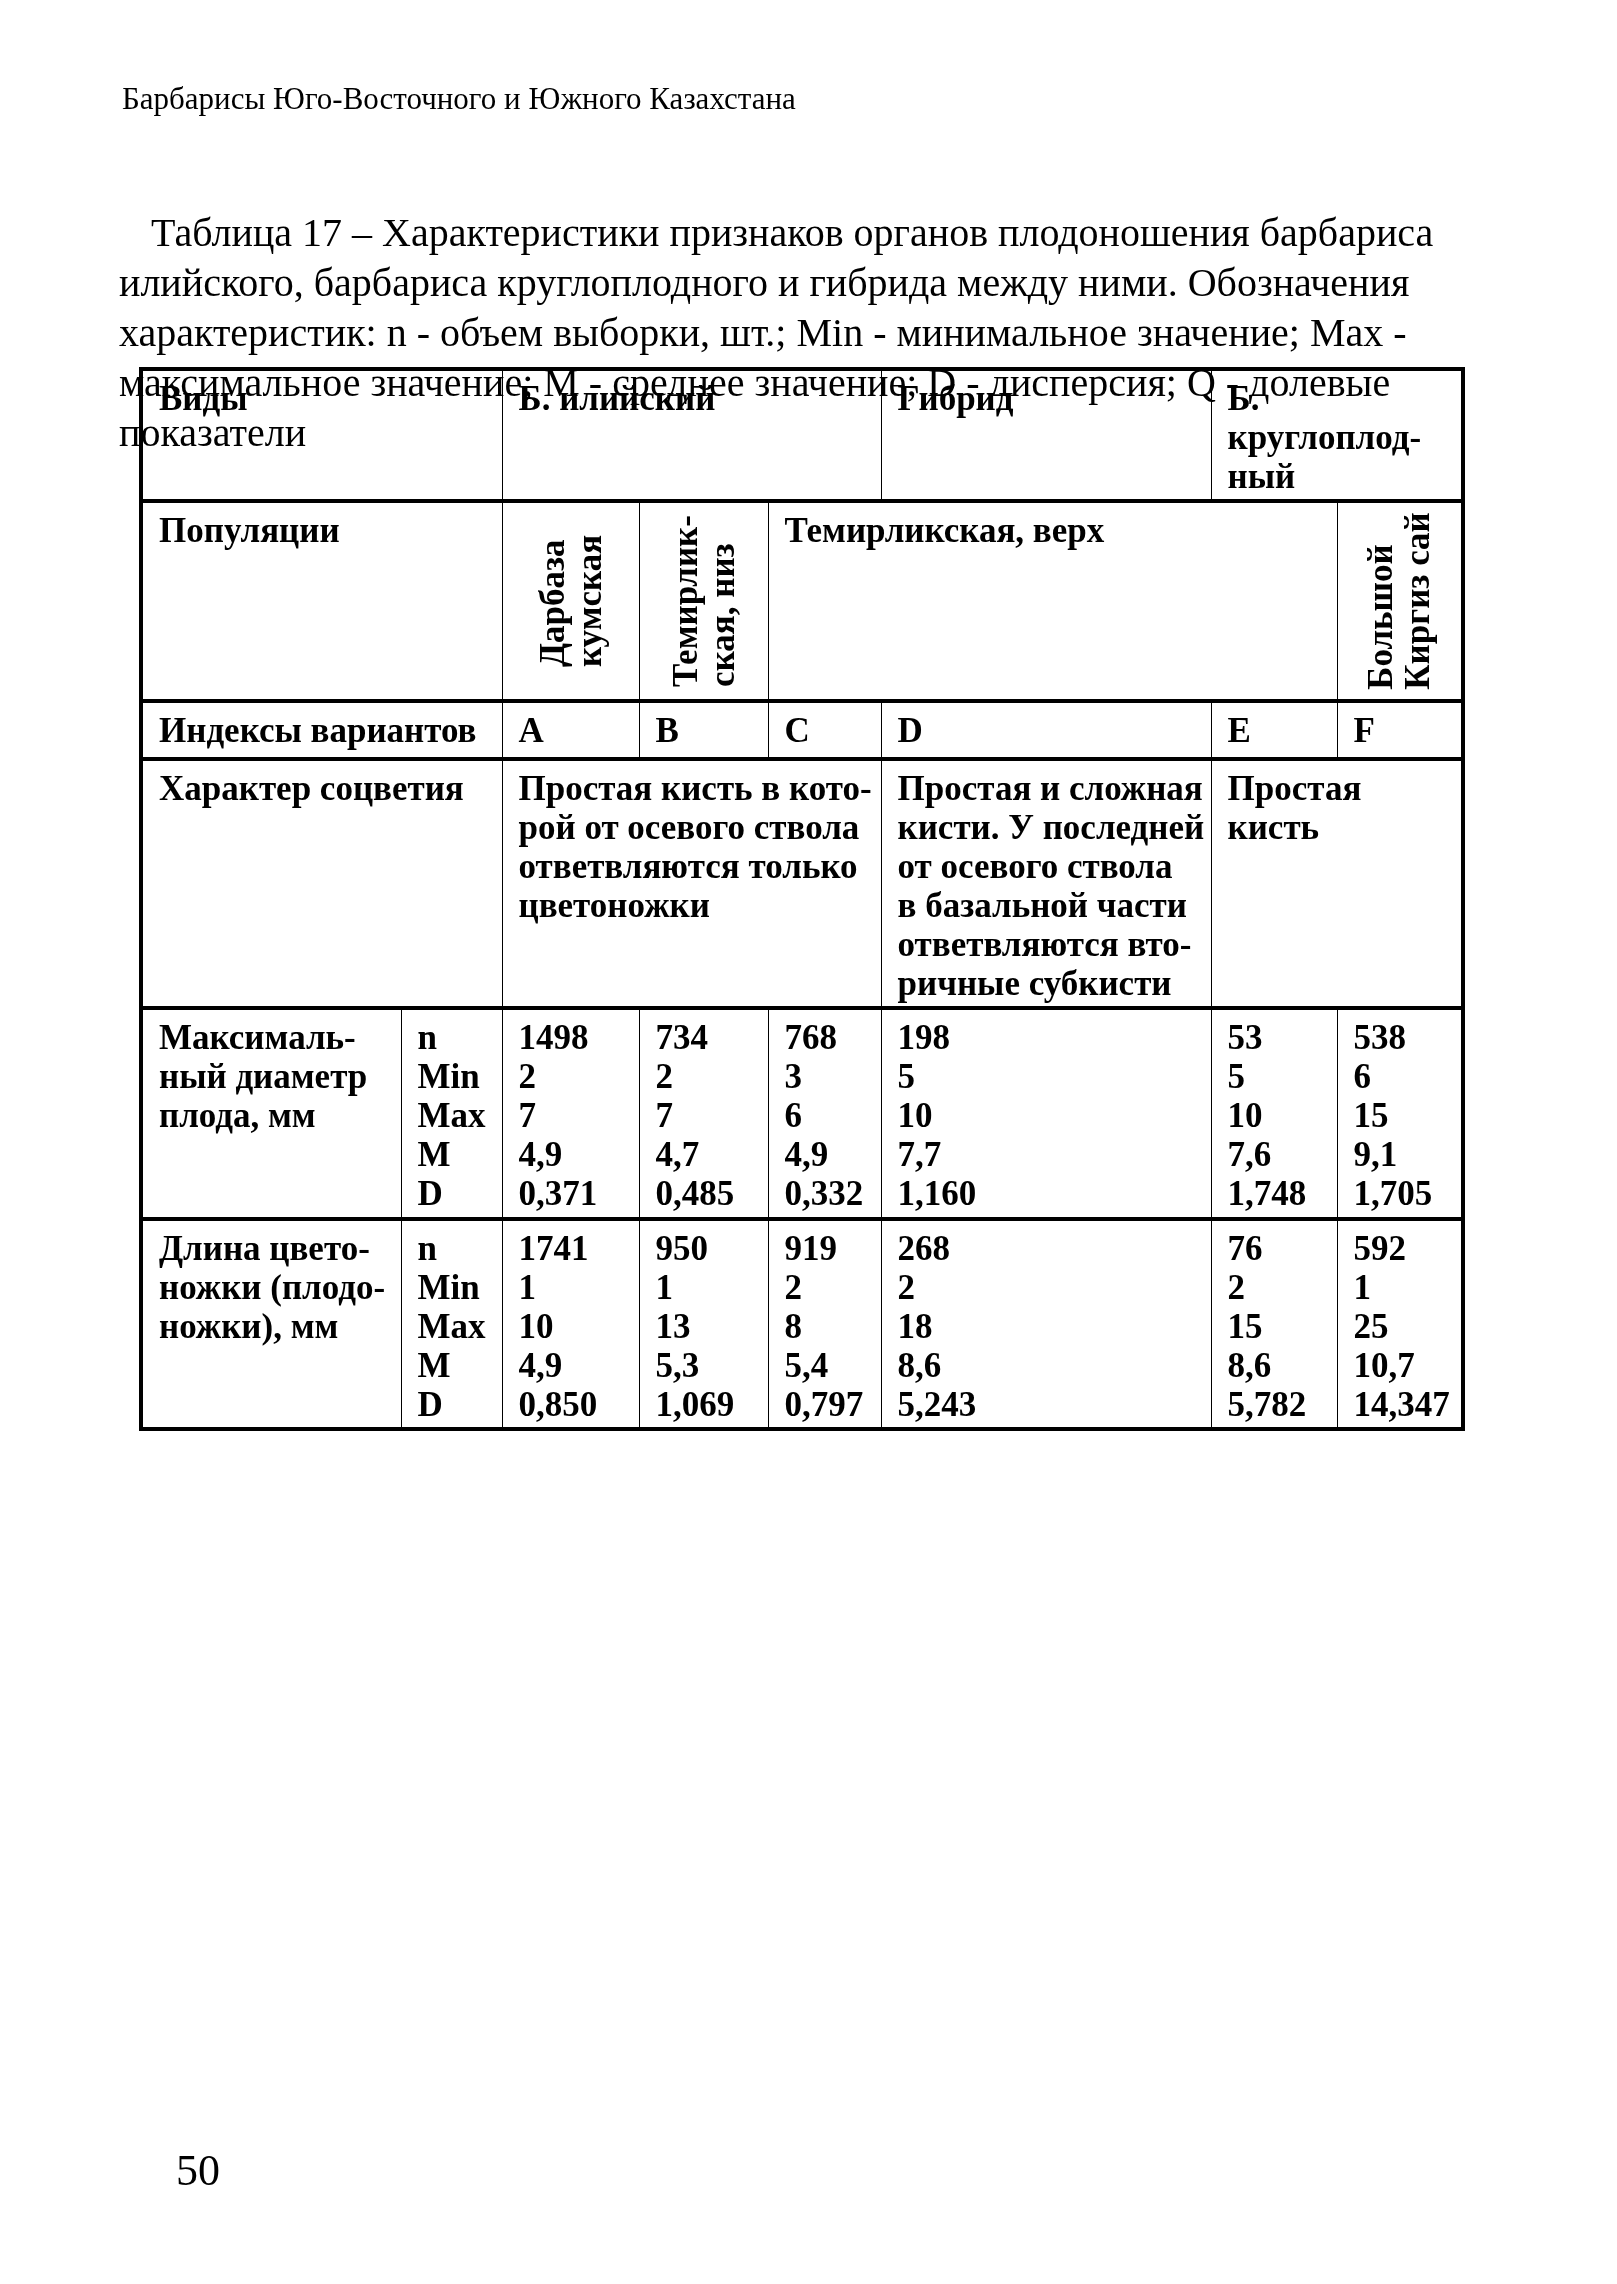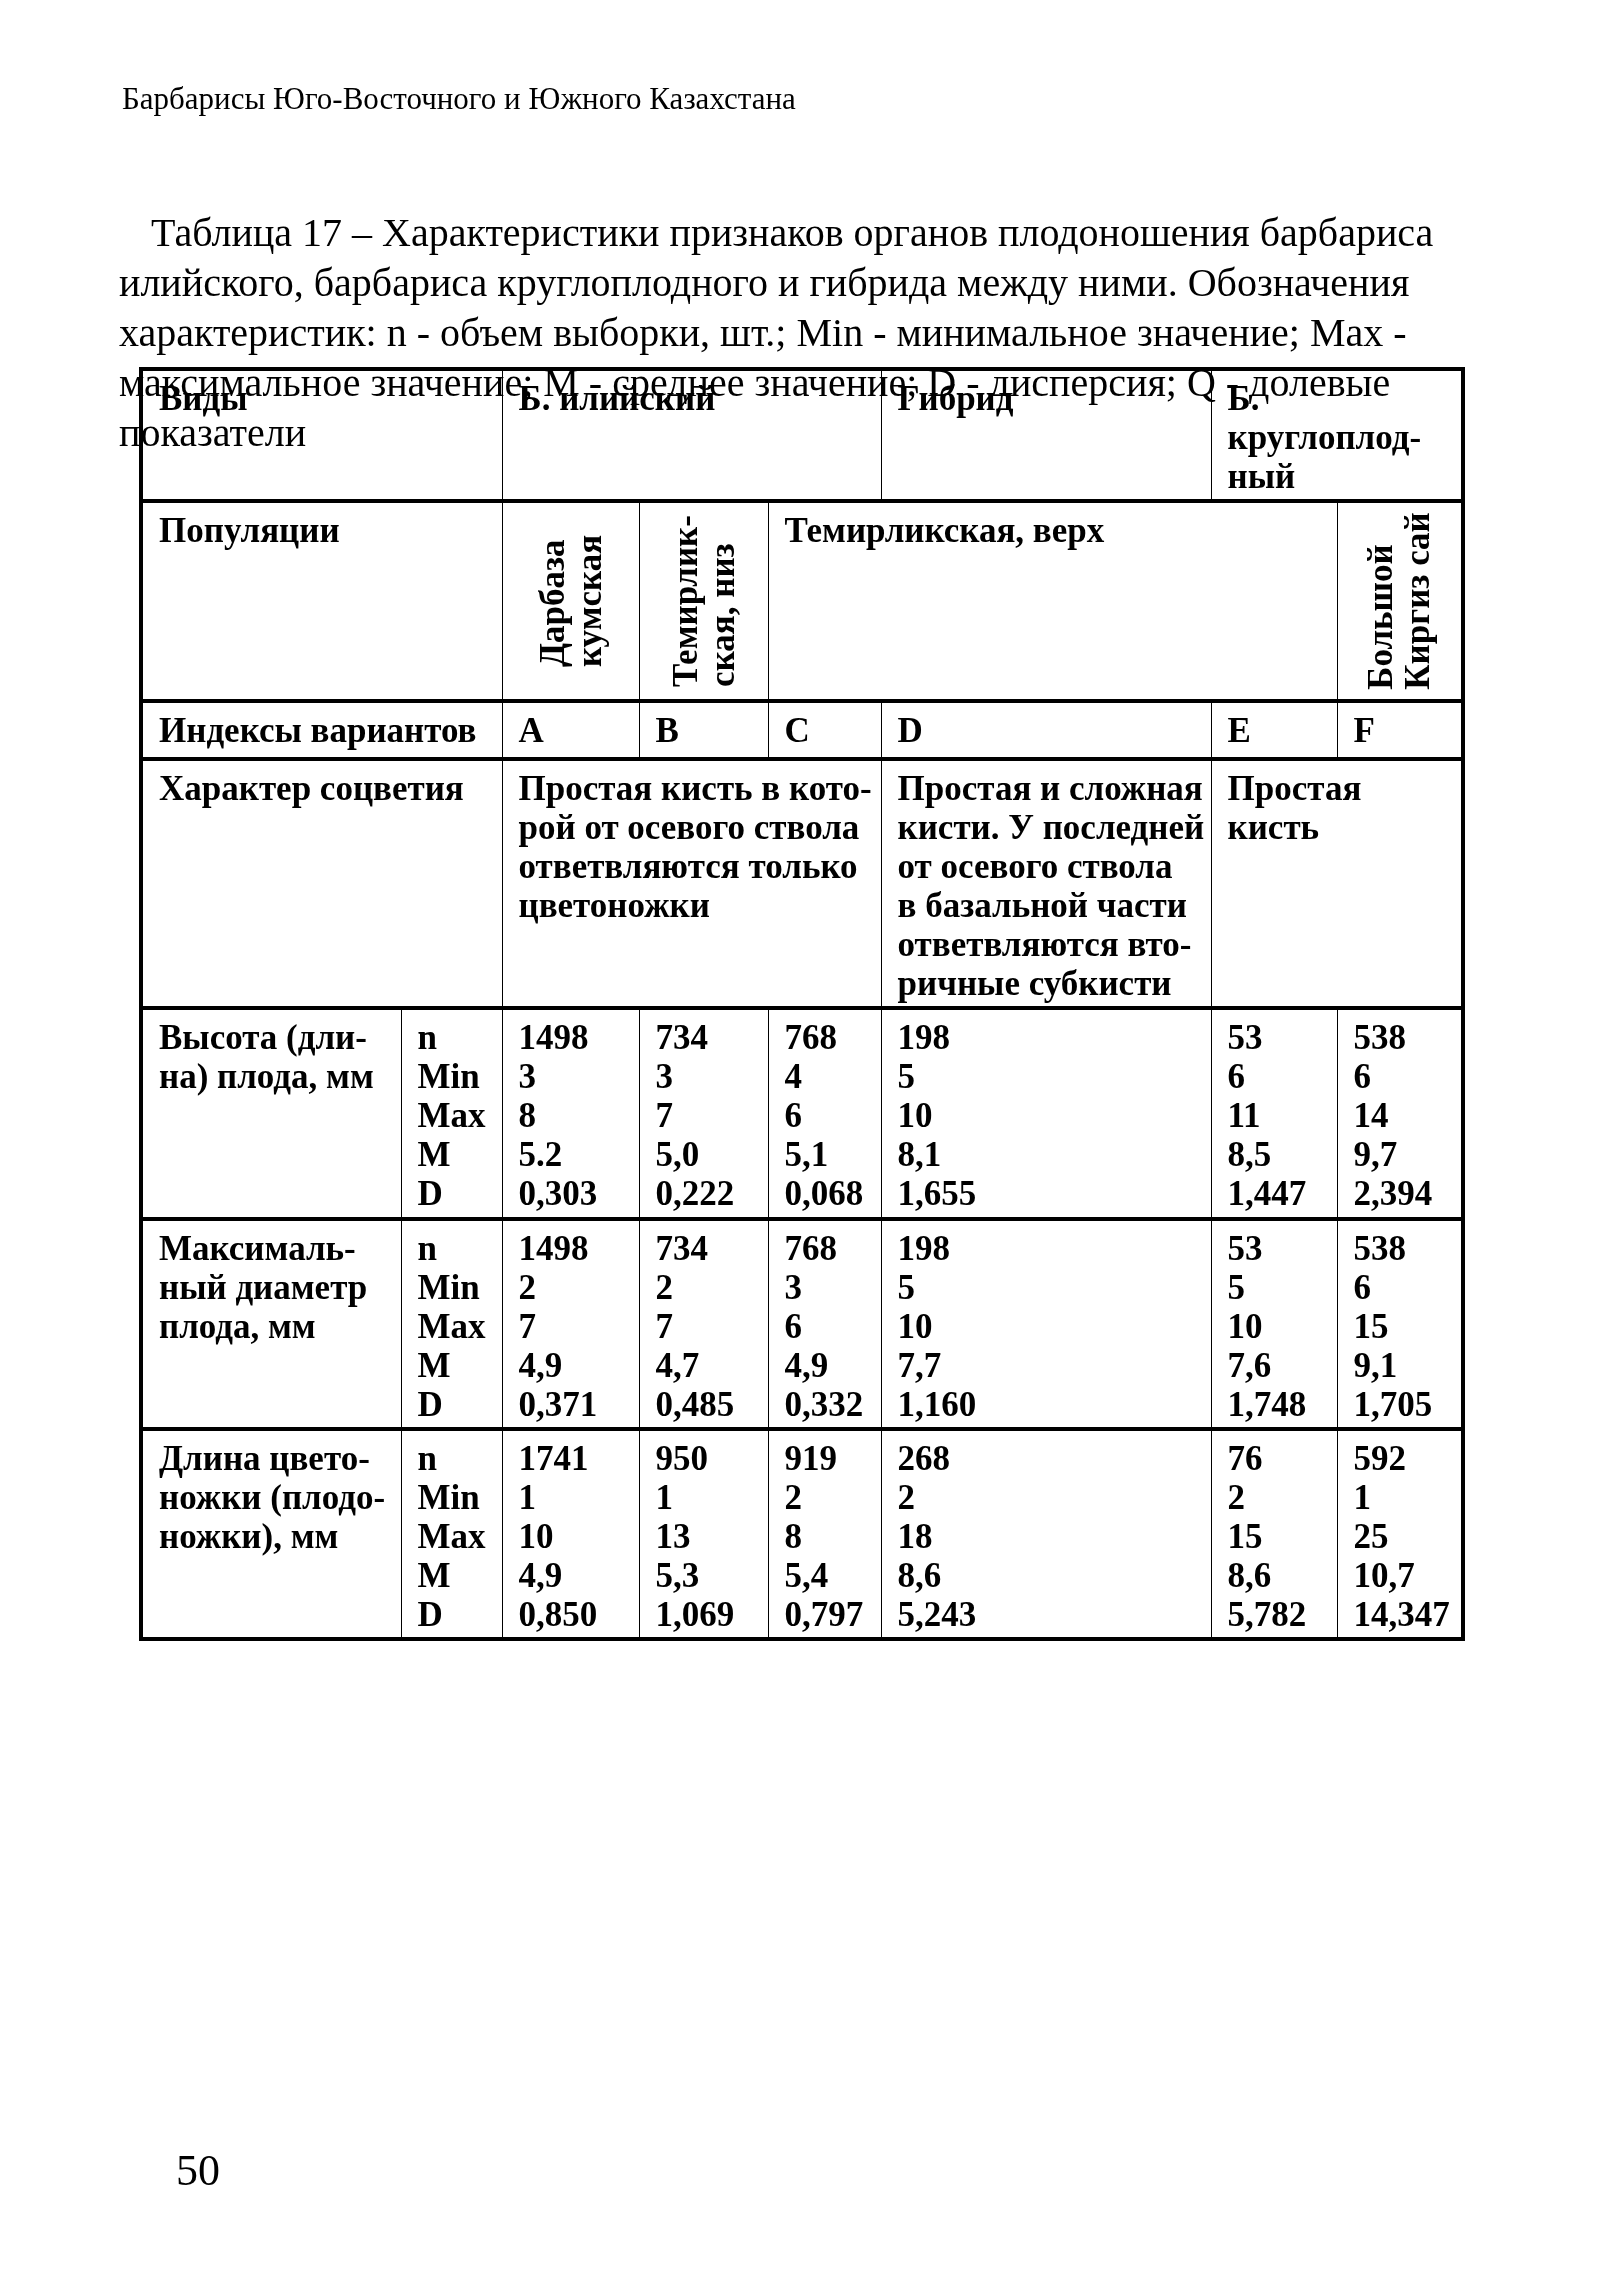--- a/index.html
+++ b/index.html
@@ -105,59 +105,20 @@
 цветоножки</td>
     <td>Простая и сложная
 кисти. У последней
 от осевого ствола
 в базальной части
 ответвляются вто-
 ричные субкисти</td>
     <td colspan="2">Простая кисть</td>
   </tr>
 
-  <tr class="rd">
-    <td class="lab">Высота (дли-
-на) плода, мм</td>
-    <td class="stat">n
-Min
-Max
-M
-D</td>
-    <td>1498
-3
-8
-5.2
-0,303</td>
-    <td>734
-3
-7
-5,0
-0,222</td>
-    <td>768
-4
-6
-5,1
-0,068</td>
-    <td>198
-5
-10
-8,1
-1,655</td>
-    <td>53
-6
-11
-8,5
-1,447</td>
-    <td>538
-6
-14
-9,7
-2,394</td>
-  </tr>
 
   <tr class="rd">
     <td class="lab">Максималь-
 ный диаметр
 плода, мм</td>
     <td class="stat">n
 Min
 Max
 M
 D</td>

